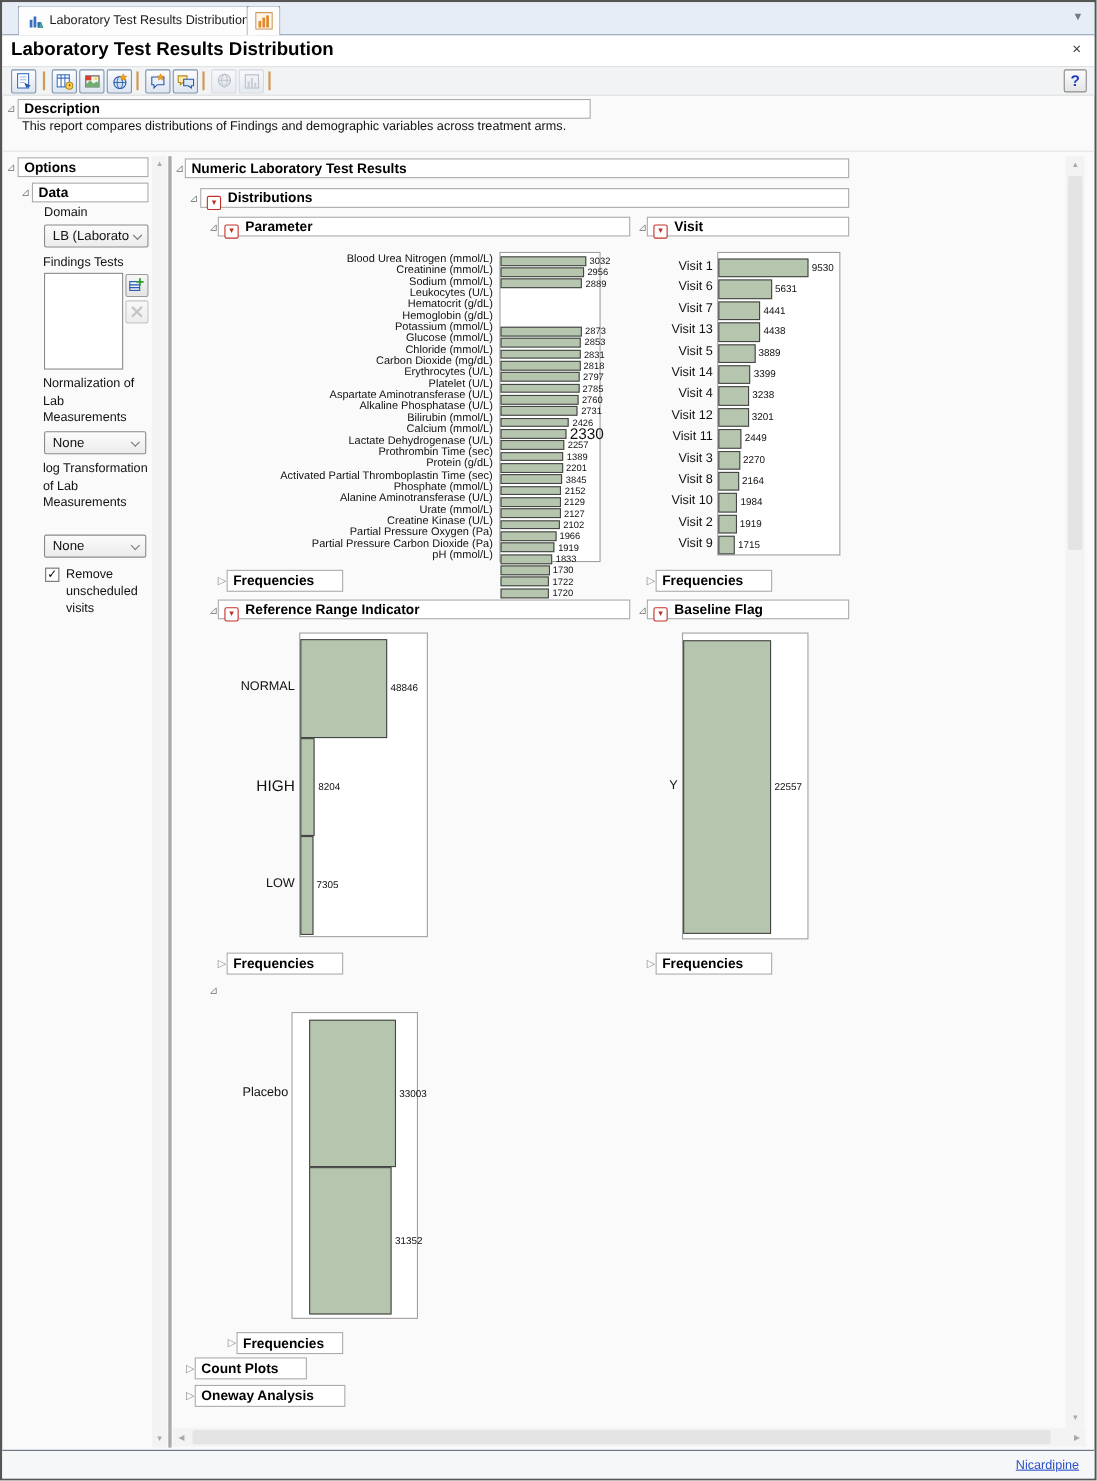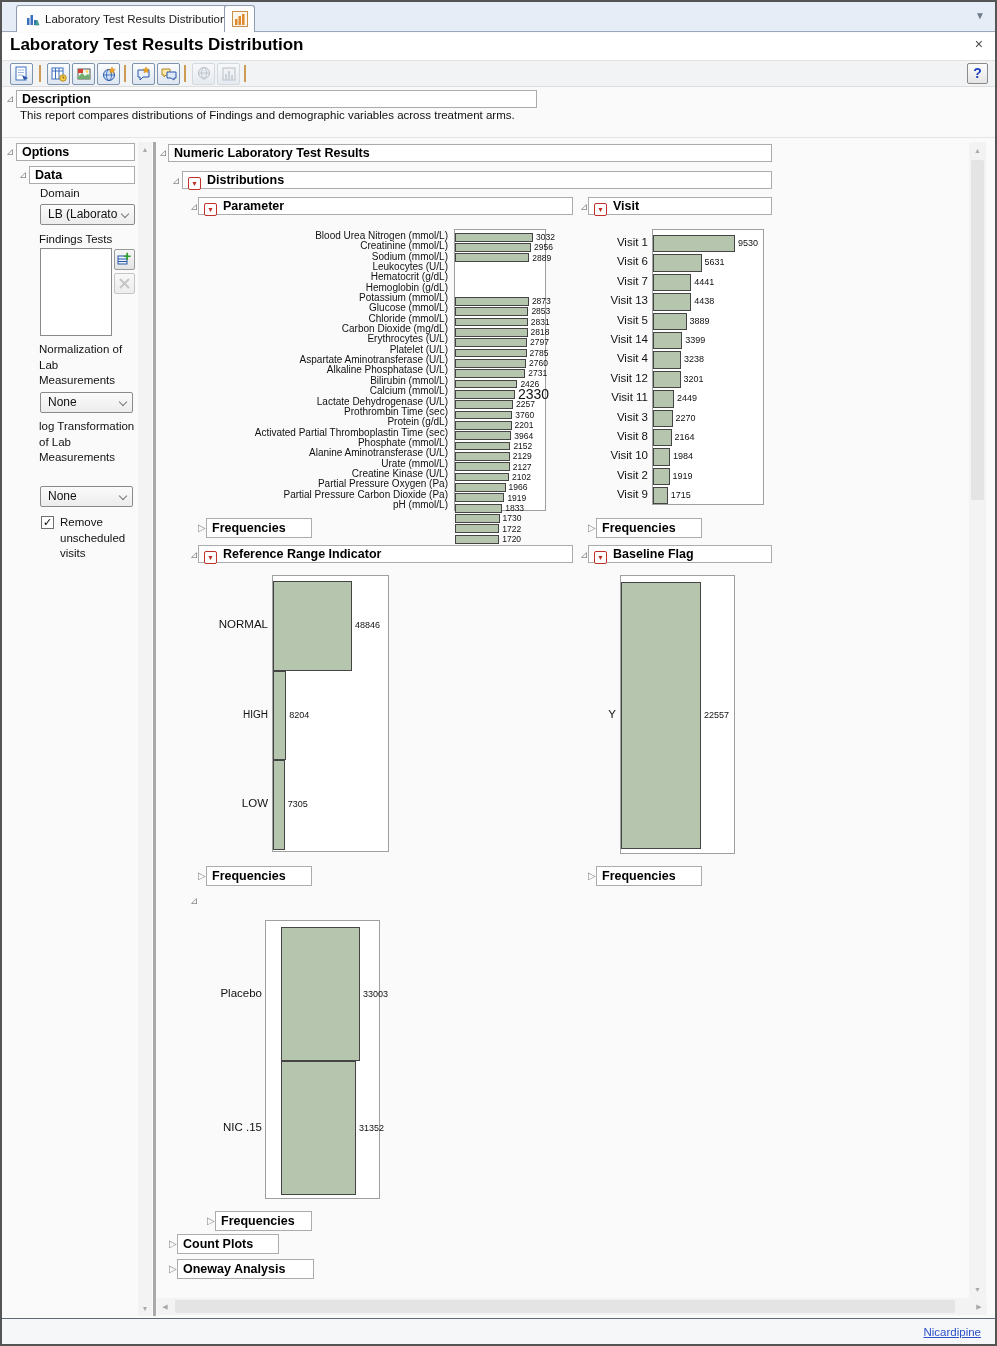--- a/index.html
+++ b/index.html
@@ -325,29 +325,29 @@
           <div class="barrow" style="height: 10.35px;">
             <div class="bar" style="width: 59.9px; height: 8.8px; top: 0.8px; background: rgb(182, 197, 174); border-color: rgb(69, 69, 69);"></div>
             <div class="barcount" style="left: 62.9px; font-size: 14px; line-height: 10.35px; height: 10.35px;">2330</div>
           </div>
           <div class="barrow" style="height: 10.35px;">
             <div class="bar" style="width: 58.1px; height: 8.8px; top: 0.8px; background: rgb(182, 197, 174); border-color: rgb(69, 69, 69);"></div>
             <div class="barcount" style="left: 61.1px; font-size: 8.5px; line-height: 10.35px; height: 10.35px;">2257</div>
           </div>
           <div class="barrow" style="height: 10.35px;">
             <div class="bar" style="width: 57.3px; height: 8.8px; top: 0.8px; background: rgb(182, 197, 174); border-color: rgb(69, 69, 69);"></div>
-            <div class="barcount" style="left: 60.3px; font-size: 8.5px; line-height: 10.35px; height: 10.35px;">3760</div>
+            <div class="barcount" style="left: 60.3px; font-size: 8.5px; line-height: 10.35px; height: 10.35px;">1389</div>
           </div>
           <div class="barrow" style="height: 10.35px;">
             <div class="bar" style="width: 56.6px; height: 8.8px; top: 0.8px; background: rgb(182, 197, 174); border-color: rgb(69, 69, 69);"></div>
             <div class="barcount" style="left: 59.6px; font-size: 8.5px; line-height: 10.35px; height: 10.35px;">2201</div>
           </div>
           <div class="barrow" style="height: 10.35px;">
             <div class="bar" style="width: 56.3px; height: 8.8px; top: 0.8px; background: rgb(182, 197, 174); border-color: rgb(69, 69, 69);"></div>
-            <div class="barcount" style="left: 59.3px; font-size: 8.5px; line-height: 10.35px; height: 10.35px;">3964</div>
+            <div class="barcount" style="left: 59.3px; font-size: 8.5px; line-height: 10.35px; height: 10.35px;">3845</div>
           </div>
           <div class="barrow" style="height: 10.35px;">
             <div class="bar" style="width: 55.4px; height: 8.8px; top: 0.8px; background: rgb(182, 197, 174); border-color: rgb(69, 69, 69);"></div>
             <div class="barcount" style="left: 58.4px; font-size: 8.5px; line-height: 10.35px; height: 10.35px;">2152</div>
           </div>
           <div class="barrow" style="height: 10.35px;">
             <div class="bar" style="width: 54.8px; height: 8.8px; top: 0.8px; background: rgb(182, 197, 174); border-color: rgb(69, 69, 69);"></div>
             <div class="barcount" style="left: 57.8px; font-size: 8.5px; line-height: 10.35px; height: 10.35px;">2129</div>
           </div>
           <div class="barrow" style="height: 10.35px;">
@@ -478,21 +478,21 @@
     <span class="redwrap"><span class="rt">▼</span></span><span>Reference Range Indicator</span>
   </div>
   <span class="disc" style="left:578px;top:547px;">⊿</span>
   <div class="hdrbox" style="left:586px;top:543px;width:184px;">
     <span class="redwrap"><span class="rt">▼</span></span><span>Baseline Flag</span>
   </div>
 
   <div class="chart" style="left: 180px; top: 573px; width: 207px; height: 277px;">
       <div class="lblcol" style="left: 0px; top: 5px; width: 86px;">
         <div class="lblrow" style="height: 89.5px; line-height: 89.5px; font-size: 11.5px;">NORMAL</div>
-        <div class="lblrow" style="height: 89.5px; line-height: 89.5px; font-size: 10px;">HIGH</div>
+        <div class="lblrow" style="height: 89.5px; line-height: 89.5px; font-size: 14px;">HIGH</div>
         <div class="lblrow" style="height: 89.5px; line-height: 89.5px; font-size: 11.5px;">LOW</div>
       </div>
       <div class="plotframe" style="left: 90px; top: 0px; width: 117px; height: 277px;">
         <div style="position: absolute; left: 0px; top: 5px; right: 0px;">
           <div class="barrow" style="height: 89.5px;">
             <div class="bar" style="width: 79px; height: 89.5px; top: 0px; background: rgb(182, 197, 174); border-color: rgb(69, 69, 69);"></div>
             <div class="barcount" style="left: 82px; font-size: 9px; line-height: 89.5px; height: 89.5px;">48846</div>
           </div>
           <div class="barrow" style="height: 89.5px;">
             <div class="bar" style="width: 13.3px; height: 89.5px; top: 0px; background: rgb(182, 197, 174); border-color: rgb(69, 69, 69);"></div>
@@ -526,21 +526,20 @@
   <span class="disc" style="left:586px;top:868px;">▷</span>
   <div class="hdrbox" style="left:594px;top:864px;width:106px;height:20px;line-height:18px;">
     <span>Frequencies</span>
   </div>
 
   <span class="disc" style="left:188px;top:893px;">⊿</span>
 
   <div class="chart" style="left: 180px; top: 918px; width: 198px; height: 279px;">
       <div class="lblcol" style="left: 0px; top: 6px; width: 80px;">
         <div class="lblrow" style="height: 134px; line-height: 134px; font-size: 11.5px;">Placebo</div>
-        <div class="lblrow" style="height: 134px; line-height: 134px; font-size: 11.5px;">NIC .15</div>
       </div>
       <div class="plotframe" style="left: 83px; top: 0px; width: 115px; height: 279px;">
         <div style="position: absolute; left: 0px; top: 6px; right: 0px; padding-left: 15px;">
           <div class="barrow" style="height: 134px;">
             <div class="bar" style="width: 79px; height: 134px; top: 0px; background: rgb(182, 197, 174); border-color: rgb(69, 69, 69);"></div>
             <div class="barcount" style="left: 82px; font-size: 9px; line-height: 134px; height: 134px;">33003</div>
           </div>
           <div class="barrow" style="height: 134px;">
             <div class="bar" style="width: 75px; height: 134px; top: 0px; background: rgb(182, 197, 174); border-color: rgb(69, 69, 69);"></div>
             <div class="barcount" style="left: 78px; font-size: 9px; line-height: 134px; height: 134px;">31352</div>

